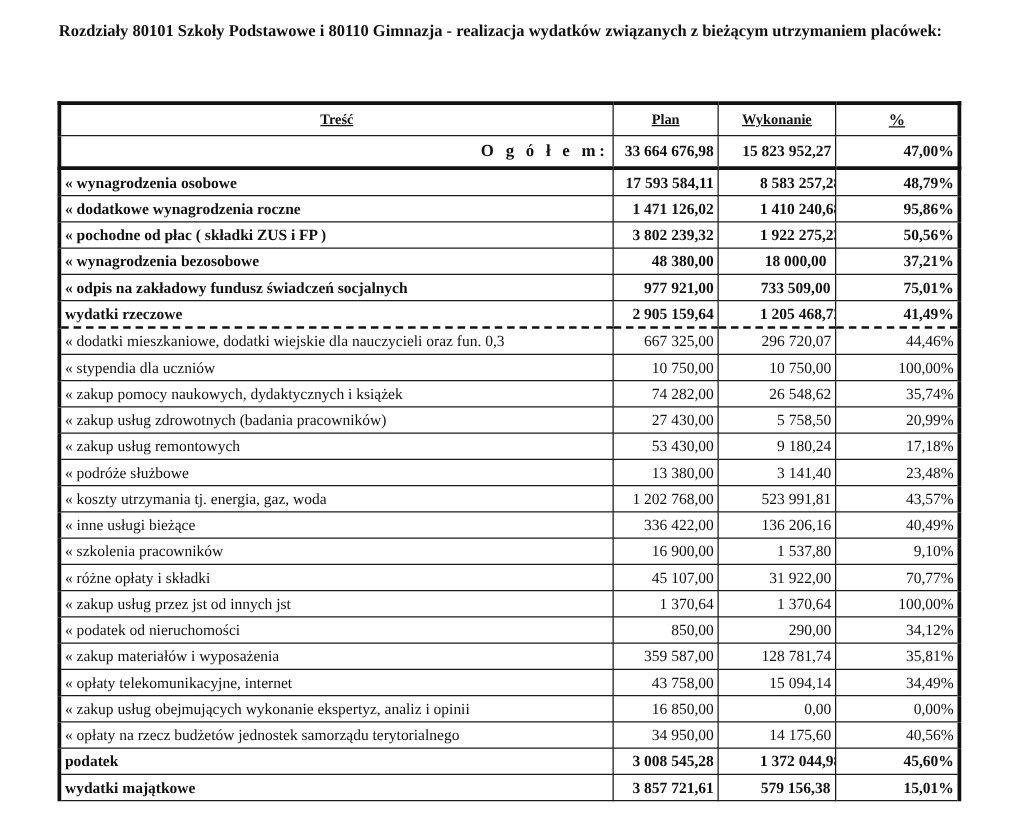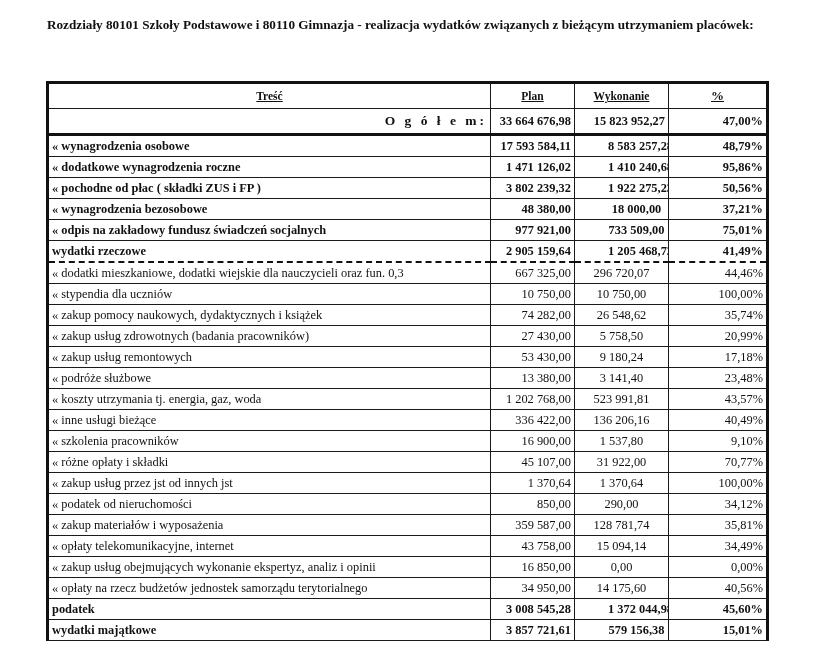--- a/index.html
+++ b/index.html
@@ -17,21 +17,21 @@
       height: 20px; line-height: 20px; white-space: nowrap; overflow: hidden; }
   table.budget thead th { height: 24px; border-top: 3px solid #111; font-weight: bold; font-size: 11.5px; text-align: center; text-decoration: underline; }
   table.budget thead th.pct { font-size: 13px; }
   tr.total td { height: 24px; font-weight: bold; border-bottom: 3px solid #111; }
   tr.total td.label { text-align: right; letter-spacing: 3px; font-size: 13.5px; }
   td.num { text-align: right; }
   td.c-plan, td.c-wyk { text-align: center; }
   td.c-plan { text-align: right; margin-left: 36px; }
   tr.bold td { font-weight: bold; }
   tr.bold td.c-wyk { text-align: center; padding-left: 33px; }
-  tr.normal td.c-wyk { text-align: center; }
+  tr.normal td.c-wyk { text-align: right; }
   tr.dashed td { border-bottom: 2.5px dashed #111; }
   table.budget td:first-child, table.budget th:first-child { border-left: 3px solid #111; }
   table.budget td:last-child, table.budget th:last-child { border-right: 3px solid #111; }
 </style>
 </head>
 <body>
 
 <div class="title">Rozdziały 80101  Szkoły Podstawowe i 80110 Gimnazja   -  realizacja wydatków związanych z bieżącym utrzymaniem placówek:</div>
 
 <table class="budget">

